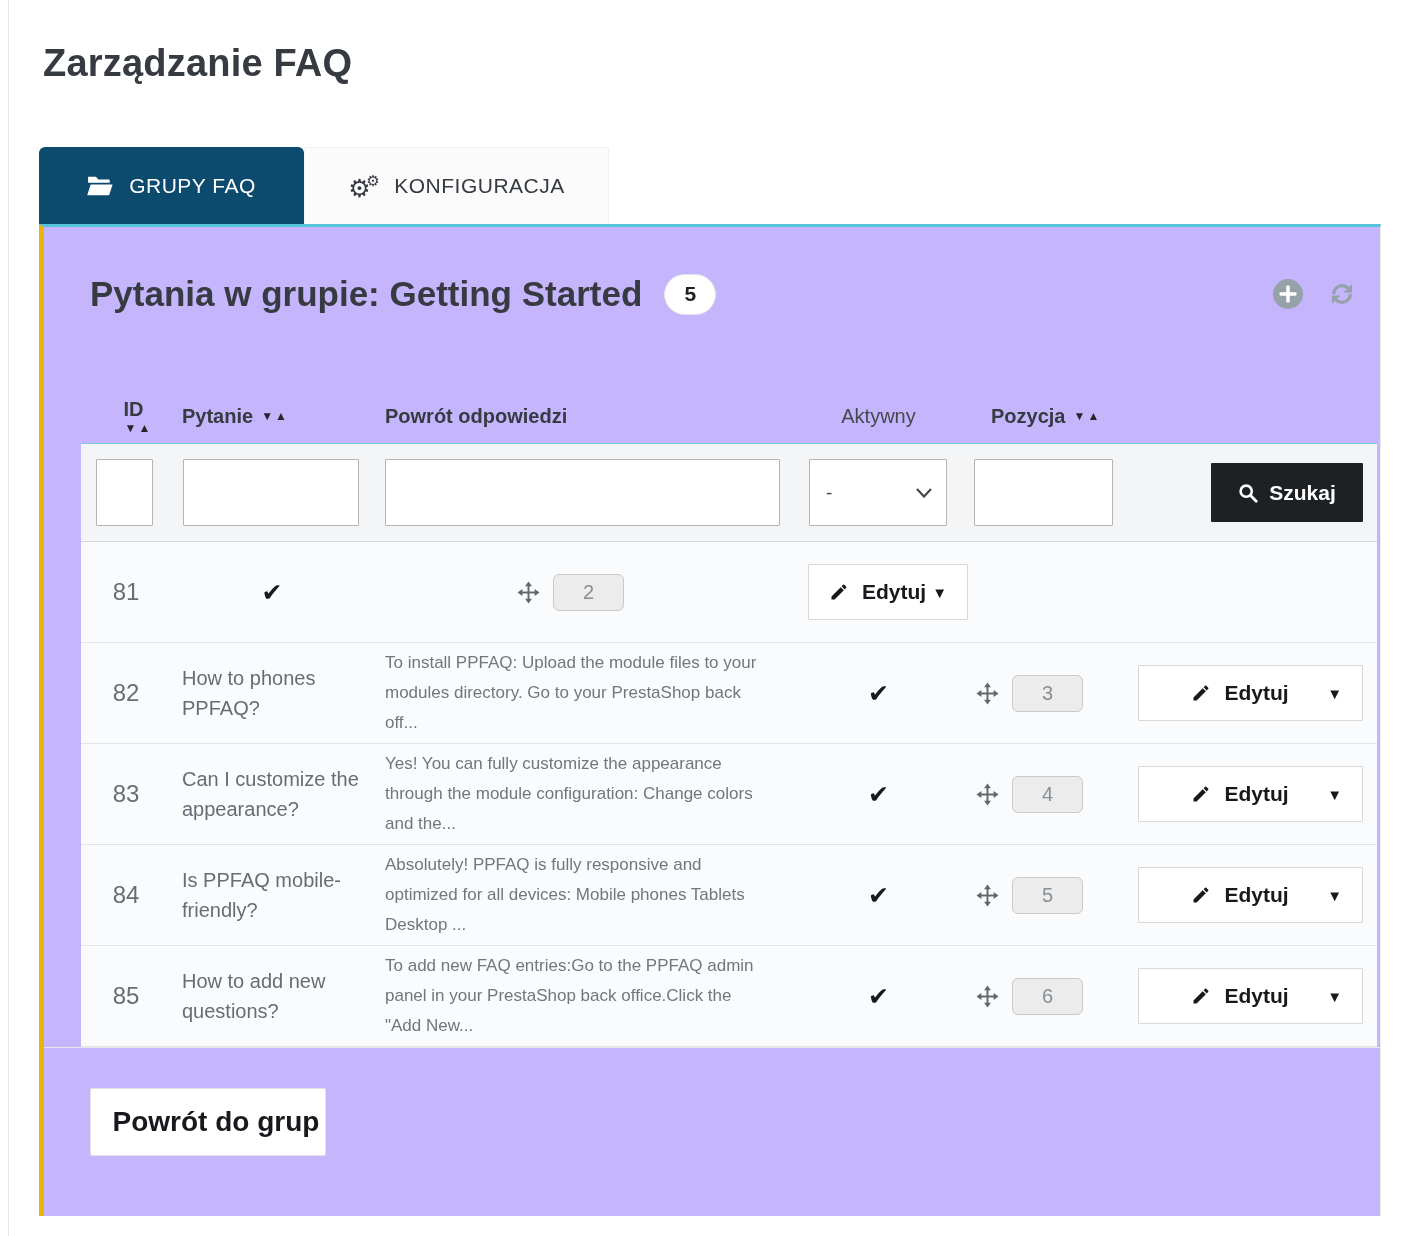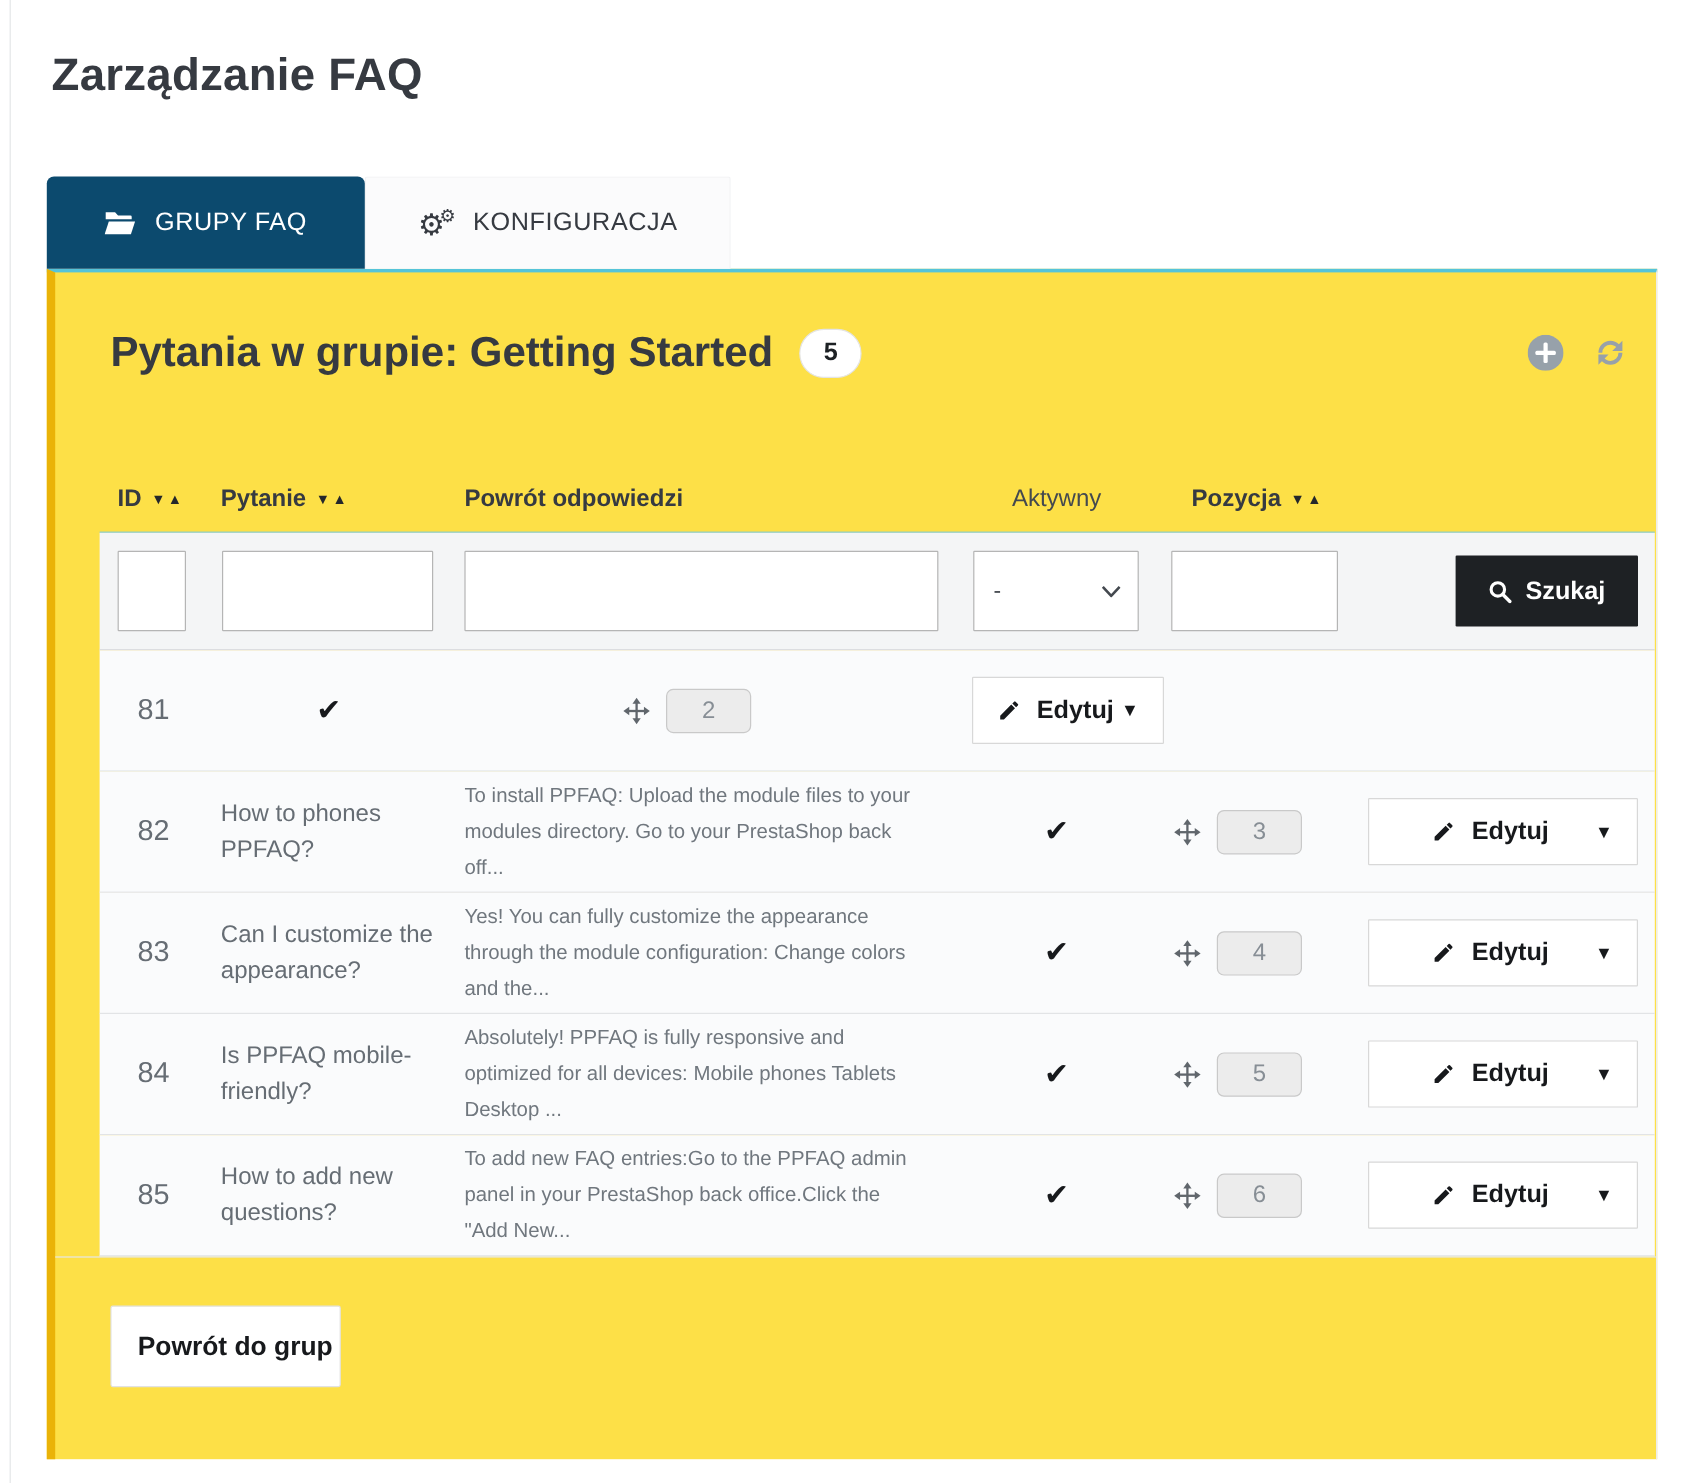--- a/index.html
+++ b/index.html
@@ -12,36 +12,36 @@
   .tabs { display:flex; margin:62px 0 0 30px; align-items:flex-end; }
   .tab { height:77px; display:flex; align-items:center; gap:16px; font-size:21px; letter-spacing:.5px; cursor:pointer; }
   .tab.active { width:265px; justify-content:center; background:#0c4a6e; color:#fff; border-radius:6px 6px 0 0; }
   .tab.inactive { width:305px; justify-content:center; background:#fbfbfc; color:#363a41; border:1px solid #f0f1f3; border-bottom:none; border-radius:2px 2px 0 0; }
   .tab .t-icon { display:inline-flex; }
   .gears { position:relative; width:30px; height:30px; font-size:26px; line-height:26px; color:#363a41; }
   .gears .g-big { position:absolute; left:0; top:4px; font-size:25px; }
   .gears .g-small { position:absolute; right:-2px; top:-3px; font-size:15px; }
 
   
-  .panel { margin-left:30px; width:1342px; border-top:3px solid #55c4d9; border-left:7px solid #eab308; border-right:1px solid #ececec; background:#fde047; }
+  .panel { margin-left:30px; width:1342px; border-top:3px solid #55c4d9; border-left:5px solid #eab308; border-right:1px solid #ececec; background:#c4b5fd; }
   .panel-body { padding:42px 9px 0 37px; border-bottom:1px solid #e7e7e7; }
 
   .panel-head { display:flex; align-items:center; margin-left:9px; }
   .panel-heading { font-size:35px; font-weight:700; color:#363a41; line-height:50px; }
   .count-badge { margin-left:22px; min-width:52px; height:41px; border:1px solid #e4e4e4; border-radius:21px; background:#fff;
                  display:flex; align-items:center; justify-content:center; font-size:21px; font-weight:700; color:#1d2124; }
   .head-actions { margin-left:auto; display:flex; gap:24px; margin-right:14px; }
   .icon-btn { width:30px; height:30px; display:inline-flex; cursor:pointer; }
 
   
   .faq-table { width:1296px; margin-top:70px; }
   .trow { display:grid; grid-template-columns:90px 202px 423px 165px 165px 251px; align-items:center; }
   .thead { height:55px; border-bottom:1px solid #79cadc; }
   .th { font-size:20px; font-weight:700; color:#363a41; display:flex; align-items:center; }
-  .th.c-id { padding-left:15px; }
+  .th.c-id { padding-left:15px;flex-direction:column; }
   .th.c-q { padding-left:11px; }
   .th.c-a { padding-left:12px; }
   .th.c-act { justify-content:center; font-weight:400; color:#44494f; }
   .th.c-pos { padding-left:30px; }
   .sort { display:inline-flex; margin-left:8px; gap:2px; font-size:12px; color:#24272b; }
 
   .filters { height:98px; background:#f4f5f6; border-bottom:1px solid #d6d8da; }
   .f-input { height:67px; border:1px solid #b5b5b5; background:#fff; border-radius:1px; font-size:19px; color:#363a41; padding:0 10px; outline:none; }
   .fi-id { width:57px; margin-left:15px; }
   .fi-q  { width:176px; margin-left:12px; }
@@ -60,22 +60,22 @@
   .cell-pos { display:flex; align-items:center; justify-content:center; gap:13px; padding-right:28px; }
   .pos-input { width:71px; height:37px; background:#ececec; border:1px solid #c9c9c9; border-radius:6px;
                display:flex; align-items:center; justify-content:center; font-size:20px; color:#878e95; }
   .cell-actions { display:flex; }
   .edit-btn { width:225px; height:56px; margin-left:12px; background:#fff; border:1px solid #d8d8d8; border-radius:1px;
               display:flex; align-items:center; padding:0 20px; cursor:pointer; }
   .edit-main { flex:1; display:flex; align-items:center; justify-content:center; gap:13px; font-size:21px; font-weight:700; color:#17191c; }
   .edit-caret { font-size:15px; color:#17191c; margin-left:6px; }
 
   .panel-footer { padding:40px 0 60px 46px; }
-  .back-btn { width:192px; height:68px; background:#fff; border:1px solid #e2e2e2; border-radius:2px;
-              font-size:22px; font-weight:700; color:#17191c; cursor:pointer; font-family:inherit;padding-left:16px; }
+  .back-btn { width:236px; height:68px; background:#fff; border:1px solid #e2e2e2; border-radius:2px;
+              font-size:28px; font-weight:700; color:#17191c; cursor:pointer; font-family:inherit;padding-left:16px; }
   svg { display:block; }
 </style>
 </head>
 <body>
 
 <div class="page">
 
   <div class="page-title">Zarządzanie FAQ</div>
 
   <div class="tabs">

